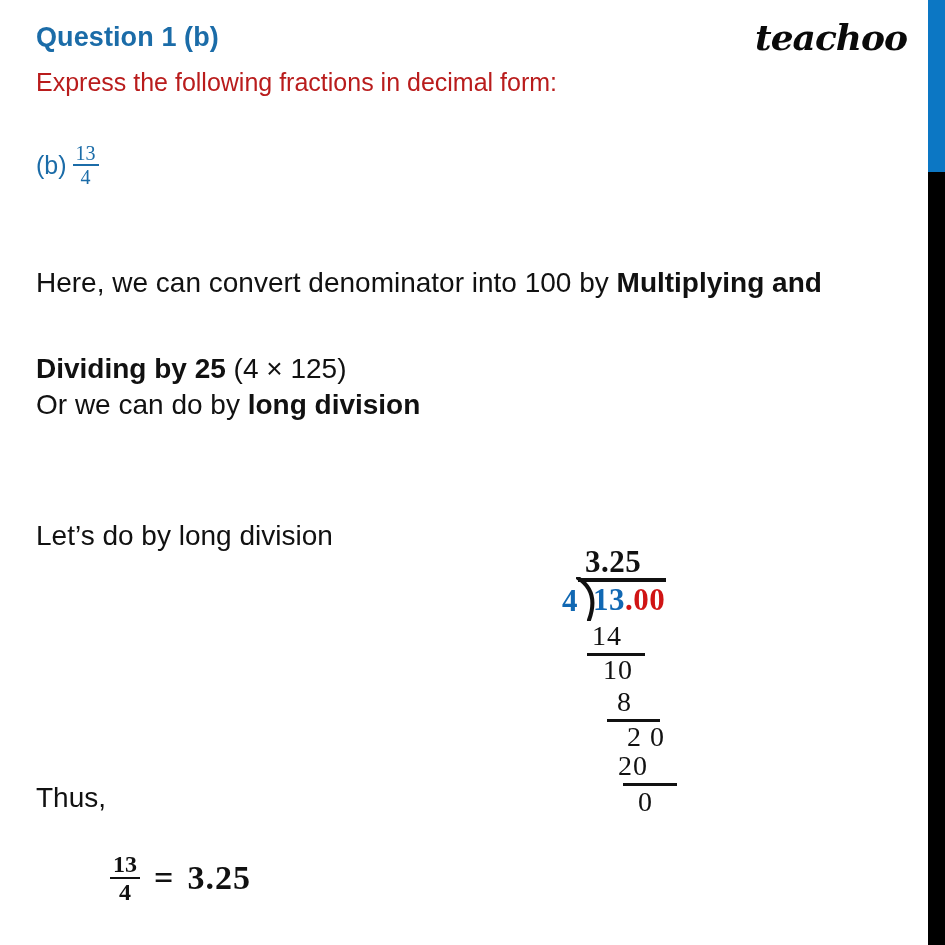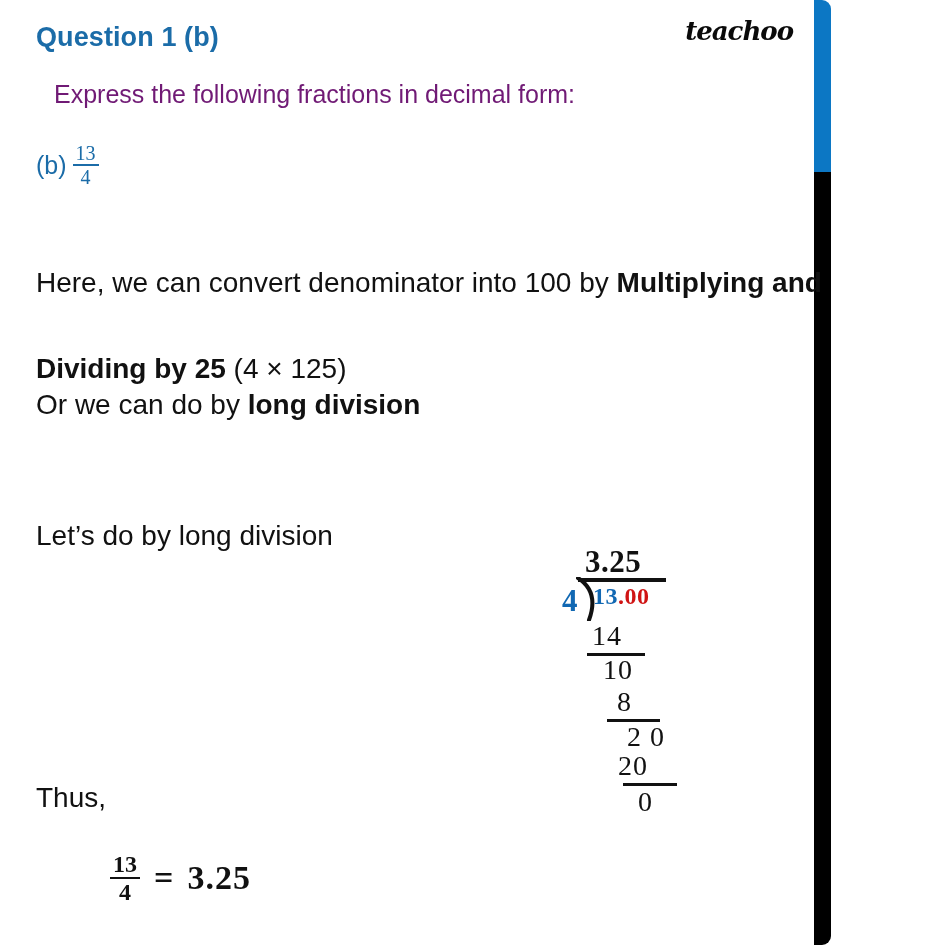--- a/index.html
+++ b/index.html
@@ -5,25 +5,24 @@
   html, body {
     margin: 0;
     padding: 0;
     background: #ffffff;
   }
   body {
     font-family: "Liberation Sans", sans-serif;
   }
   #page {
     position: relative;
-    width: 831px;
+    width: 945px;
     height: 945px;
     background: #ffffff;
     overflow: hidden;
-    border-radius: 9px;
   }
 
   
   .edge-strip {
     position: absolute;
     right: 0;
     width: 17px;
   }
   .edge-strip.blue {
     top: 0;
@@ -47,34 +46,33 @@
     letter-spacing: 0.1px;
     white-space: nowrap;
   }
   .brand {
     position: absolute;
     right: 38px;
     top: 16px;
     font-family: "DejaVu Serif", serif;
     font-style: italic;
     font-weight: bold;
-    font-size: 26px;
+    font-size: 36px;
     color: #0a0a0a;
     letter-spacing: -1px;
     white-space: nowrap;
   }
 
   .prompt {
     position: absolute;
     left: 36px;
-    top: 80px;
+    top: 68px;
     font-size: 25px;
-    color: #701a75;
-    white-space: nowrap;
-    margin-left: 18px;
+    color: #b91c1c;
+    white-space: nowrap;
   }
 
   
   .item-b {
     position: absolute;
     left: 36px;
     top: 143px;
     font-size: 25px;
     color: #1B6CA8;
     display: flex;
@@ -144,21 +142,21 @@
   .dv-divisor {
     left: 17px;
     top: 45px;
     font-size: 31px;
     font-weight: bold;
     color: #1168B3;
   }
   .dv-dividend {
     left: 48px;
     top: 44px;
-    font-size: 24px;
+    font-size: 31px;
     font-weight: bold;
     letter-spacing: 0.5px;
   }
   .dv-dividend .bluepart { color: #1168B3; }
   .dv-dividend .redpart  { color: #D01414; }
 
   
   .dv-bracket {
     position: absolute;
     left: 31px;

